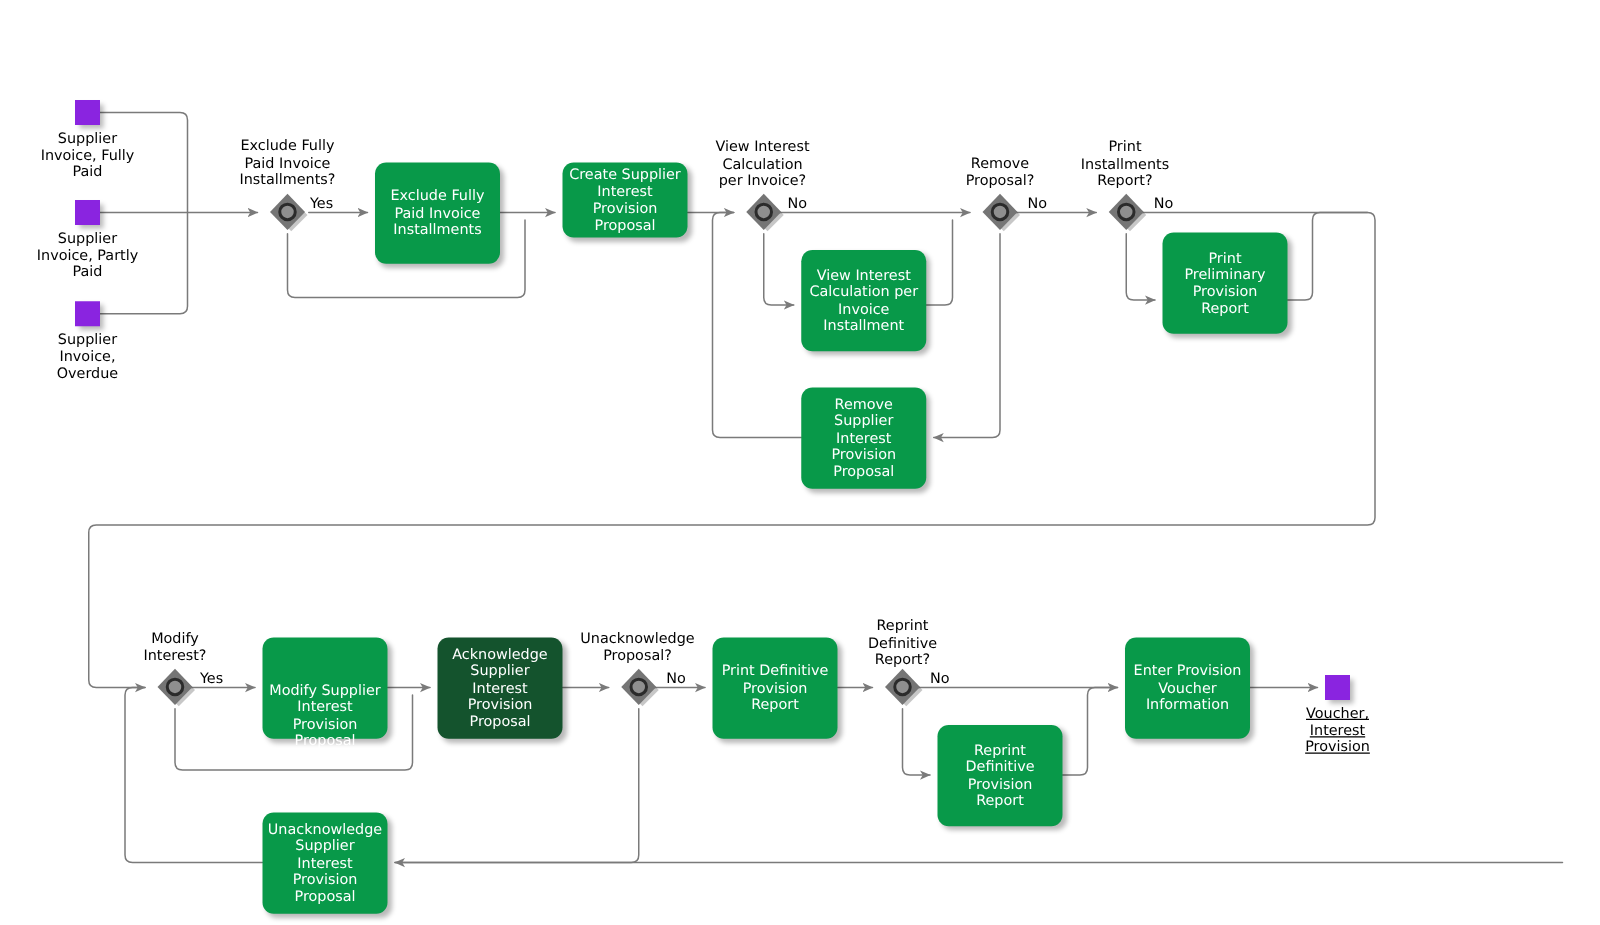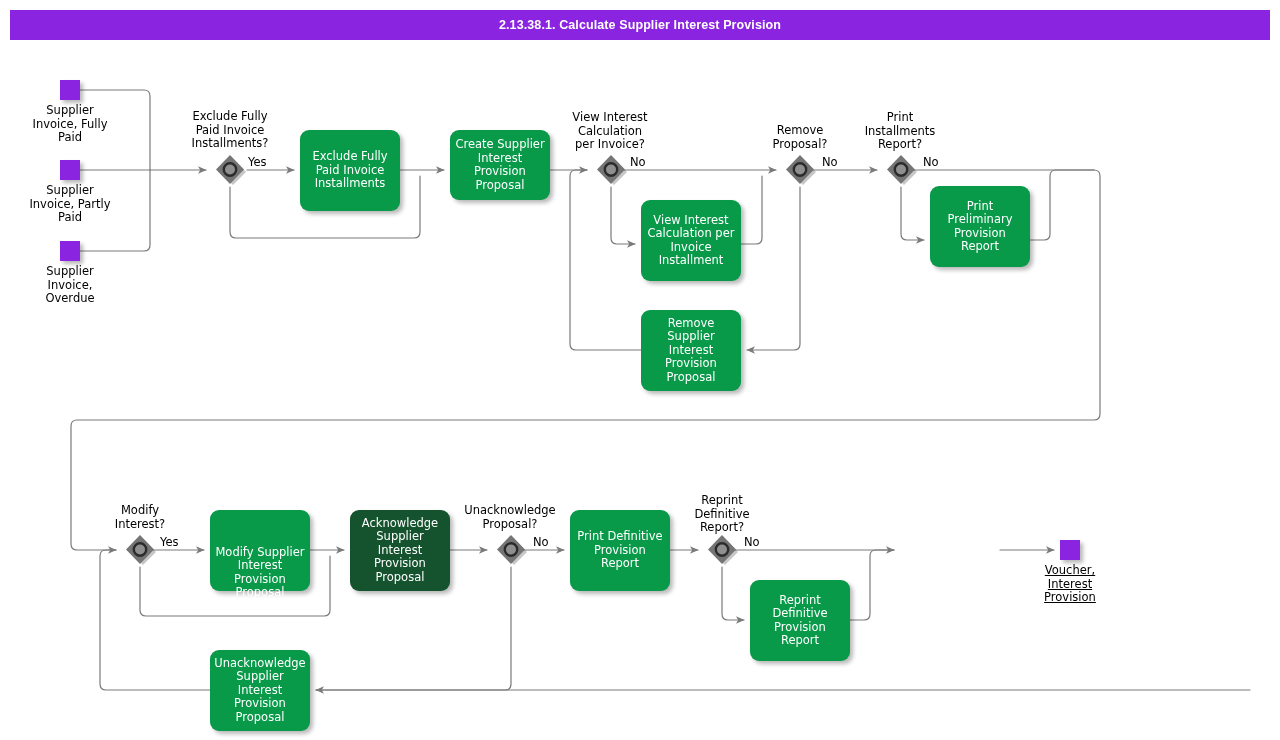--- a/index.html
+++ b/index.html
@@ -98,21 +98,20 @@
     font-family: "DejaVu Sans", sans-serif;
     text-align: right;
     white-space: nowrap;
   }
 </style>
 </head>
 <body>
 
 <div id="stage">
 
-  <div id="titlebar">2.13.38.1. Calculate Supplier Interest Provision</div>
 
   <svg id="wires" viewBox="0 0 1280 740" xmlns="http://www.w3.org/2000/svg">
     <defs>
       <marker id="arr" markerWidth="9" markerHeight="9" refX="8" refY="4.5" orient="auto" markerUnits="userSpaceOnUse">
         <path d="M0,0.8 L8.5,4.5 L0,8.2 L2.2,4.5 Z" fill="#7a7a7a"></path>
       </marker>
     </defs>
     <g fill="none" stroke="#7a7a7a" stroke-width="1.2" stroke-linecap="round" stroke-linejoin="round">
 
       <path d="M80,90 H144 Q150,90 150,96 V170"></path>
@@ -172,21 +171,21 @@
       <path d="M1250,690 H316"></path>
     </g>
   </svg>
 
   <div id="nodes">
       <div class="node task" style="left: 300px; top: 130px; width: 100px; height: 81px; background: rgb(8, 153, 73); color: rgb(255, 255, 255);">
         <span style="white-space: pre-line;">Exclude Fully
 Paid Invoice
 Installments</span>
       </div>
-      <div class="node task" style="left: 450px; top: 130px; width: 100px; height: 70px; background: rgb(8, 153, 73); color: rgb(255, 255, 255);">
+      <div class="node task" style="left: 450px; top: 130px; width: 100px; height: 60px; background: rgb(8, 153, 73); color: rgb(255, 255, 255);">
         <span style="white-space: pre-line;">Create Supplier
 Interest
 Provision
 Proposal</span>
       </div>
       <div class="node task" style="left: 641px; top: 200px; width: 100px; height: 81px; background: rgb(8, 153, 73); color: rgb(255, 255, 255);">
         <span style="white-space: pre-line;">View Interest
 Calculation per
 Invoice
 Installment</span>
@@ -220,20 +219,25 @@
 Proposal</span>
       </div>
       <div class="node task" style="left: 570px; top: 510px; width: 100px; height: 81px; background: rgb(8, 153, 73); color: rgb(255, 255, 255);">
         <span style="white-space: pre-line;">Print Definitive
 Provision Report</span>
       </div>
       <div class="node task" style="left: 750px; top: 580px; width: 100px; height: 81px; background: rgb(8, 153, 73); color: rgb(255, 255, 255);">
         <span style="white-space: pre-line;">Reprint
 Definitive
 Provision Report</span>
+      </div>
+      <div class="node task" style="left: 900px; top: 510px; width: 100px; height: 81px; background: rgb(8, 153, 73); color: rgb(255, 255, 255);">
+        <span style="white-space: pre-line;">Enter Provision
+Voucher
+Information</span>
       </div>
       <div class="node event" style="left: 60px; top: 80px; background: rgb(138, 36, 224);"></div>
       <div class="caption" style="left: 10px; top: 104px; width: 120px;">Supplier
 Invoice, Fully
 Paid</div>
       <div class="node event" style="left: 60px; top: 160px; background: rgb(138, 36, 224);"></div>
       <div class="caption" style="left: 10px; top: 184px; width: 120px;">Supplier
 Invoice, Partly
 Paid</div>
       <div class="node event" style="left: 60px; top: 241px; background: rgb(138, 36, 224);"></div>

